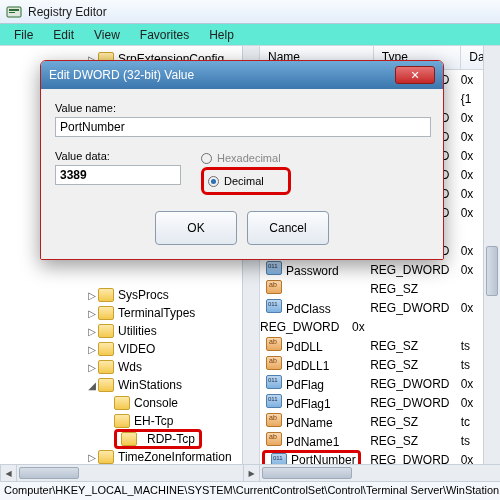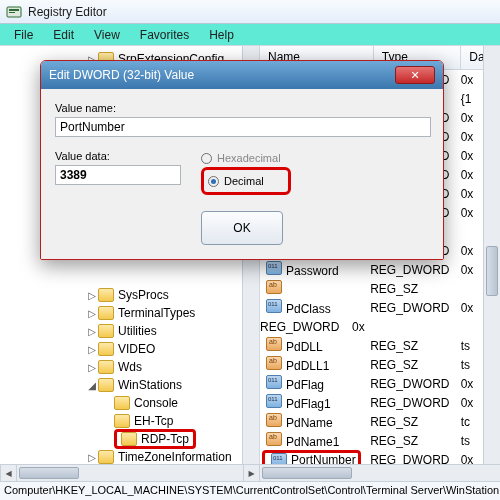--- a/index.html
+++ b/index.html
@@ -13,21 +13,21 @@
 
 .menubar { height: 22px; background: #5eead4; display: flex; align-items: center; padding: 0 4px; border-bottom: 1px solid #d0d8e0; }
 .menubar span { padding: 2px 10px; font-size: 12px; color: #222; }
 
 
 .split { display: flex; height: 418px; position: relative; }
 .tree { width: 260px; border-right: 1px solid #d0d8e0; overflow: hidden; padding-top: 4px; padding-left: 6px; }
 .tree-row { display: flex; align-items: center; height: 18px; font-size: 12px; color: #000; white-space: nowrap; }
 .tree-row .twisty { width: 12px; text-align: center; color: #5a5a5a; font-size: 10px; }
 .tree-row .folder { width: 16px; height: 14px; background: linear-gradient(#fde9a9,#f3c94e); border: 1px solid #caa12e; border-radius: 2px; margin-right: 4px; }
-.tree-row .hl { border: 3px solid #d90000; border-radius: 4px; padding: 0 4px; display: inline-flex; align-items: center; }
+.tree-row .hl { border: 3px solid #d90000; border-radius: 4px; padding: 0 4px; display: inline-flex; align-items: center; gap: 6px; }
 .indent0 { padding-left: 80px; }
 .indent1 { padding-left: 96px; }
 
 
 .list { flex: 1; overflow: hidden; }
 .list-header { display: flex; height: 24px; border-bottom: 1px solid #d0d8e0; background: linear-gradient(#fbfcfe,#eef3f9); font-size: 12px; }
 .list-header div { padding: 4px 8px; border-right: 1px solid #d0d8e0; }
 .col-name { width: 120px; }
 .col-type { width: 92px; }
 .col-data { width: 40px; }
@@ -332,15 +332,16 @@
         <div class="hl">
           <div class="radio-row">
             <span class="radio-dot sel"></span>
             <span>Decimal</span>
           </div>
         </div>
       </div>
     </div>
     <div class="dlg-buttons">
       <button>OK</button>
+      <button>Cancel</button>
     </div>
   </div>
 </div>
 
 </body></html>

